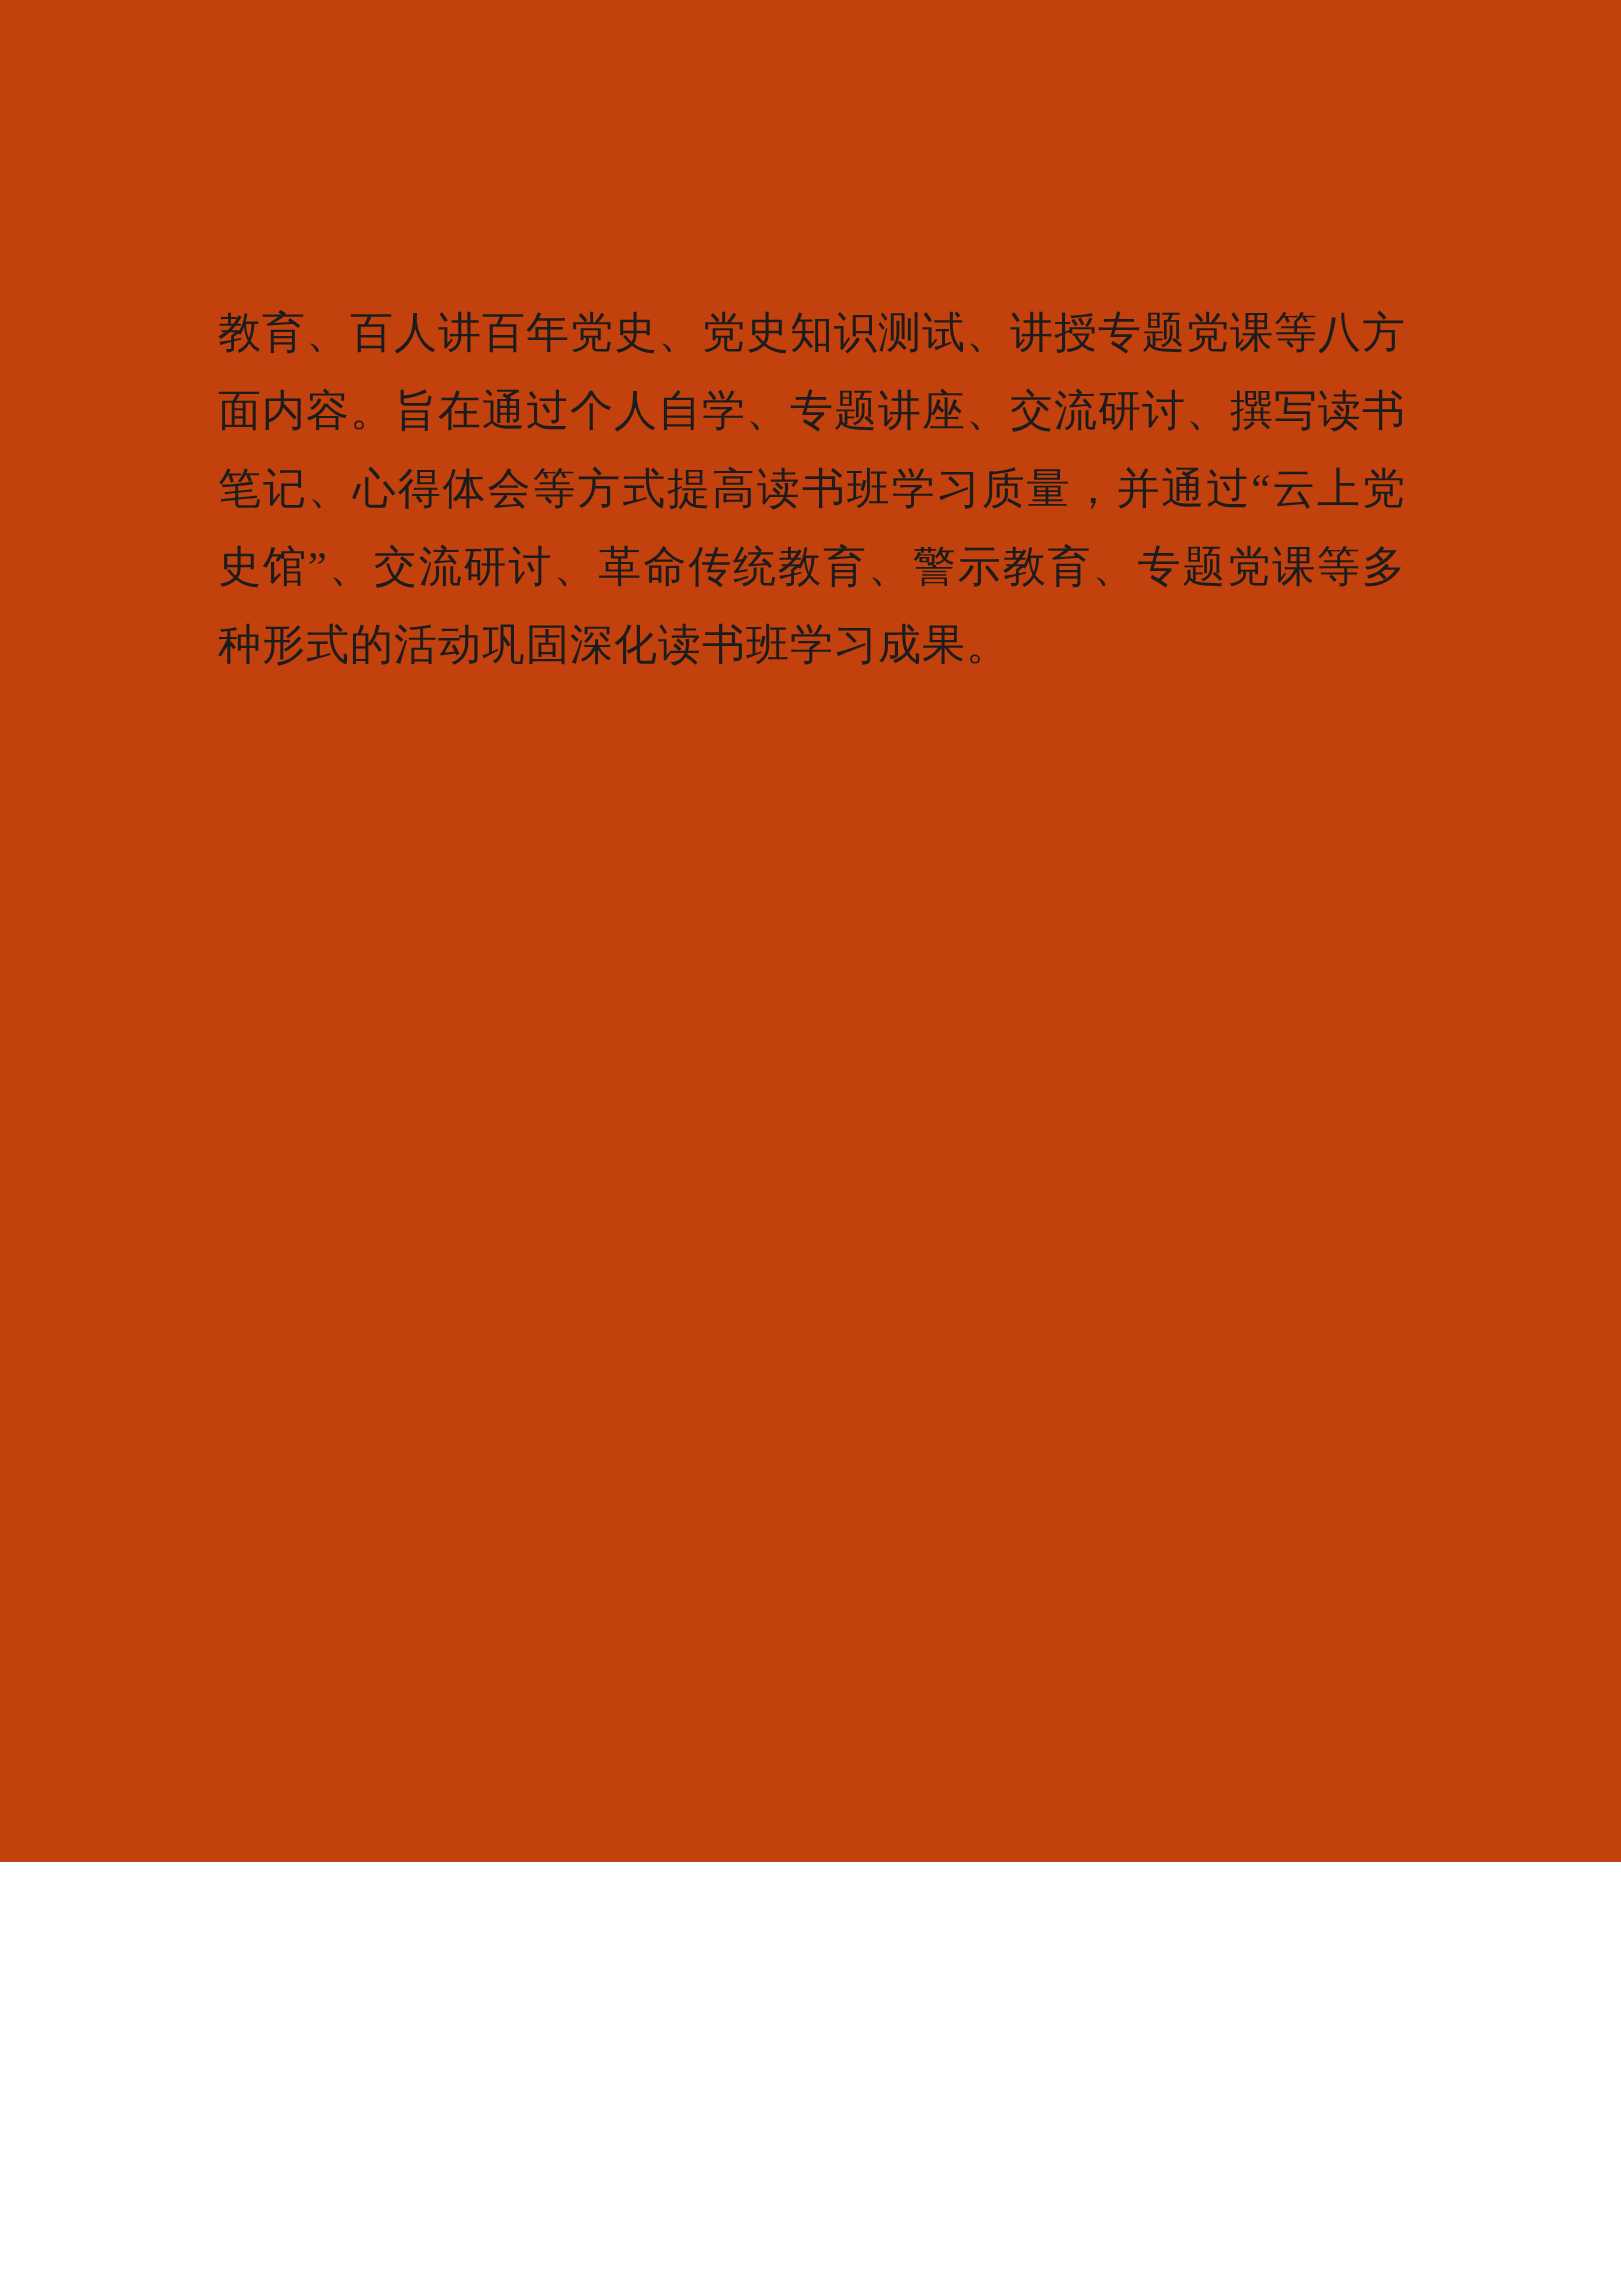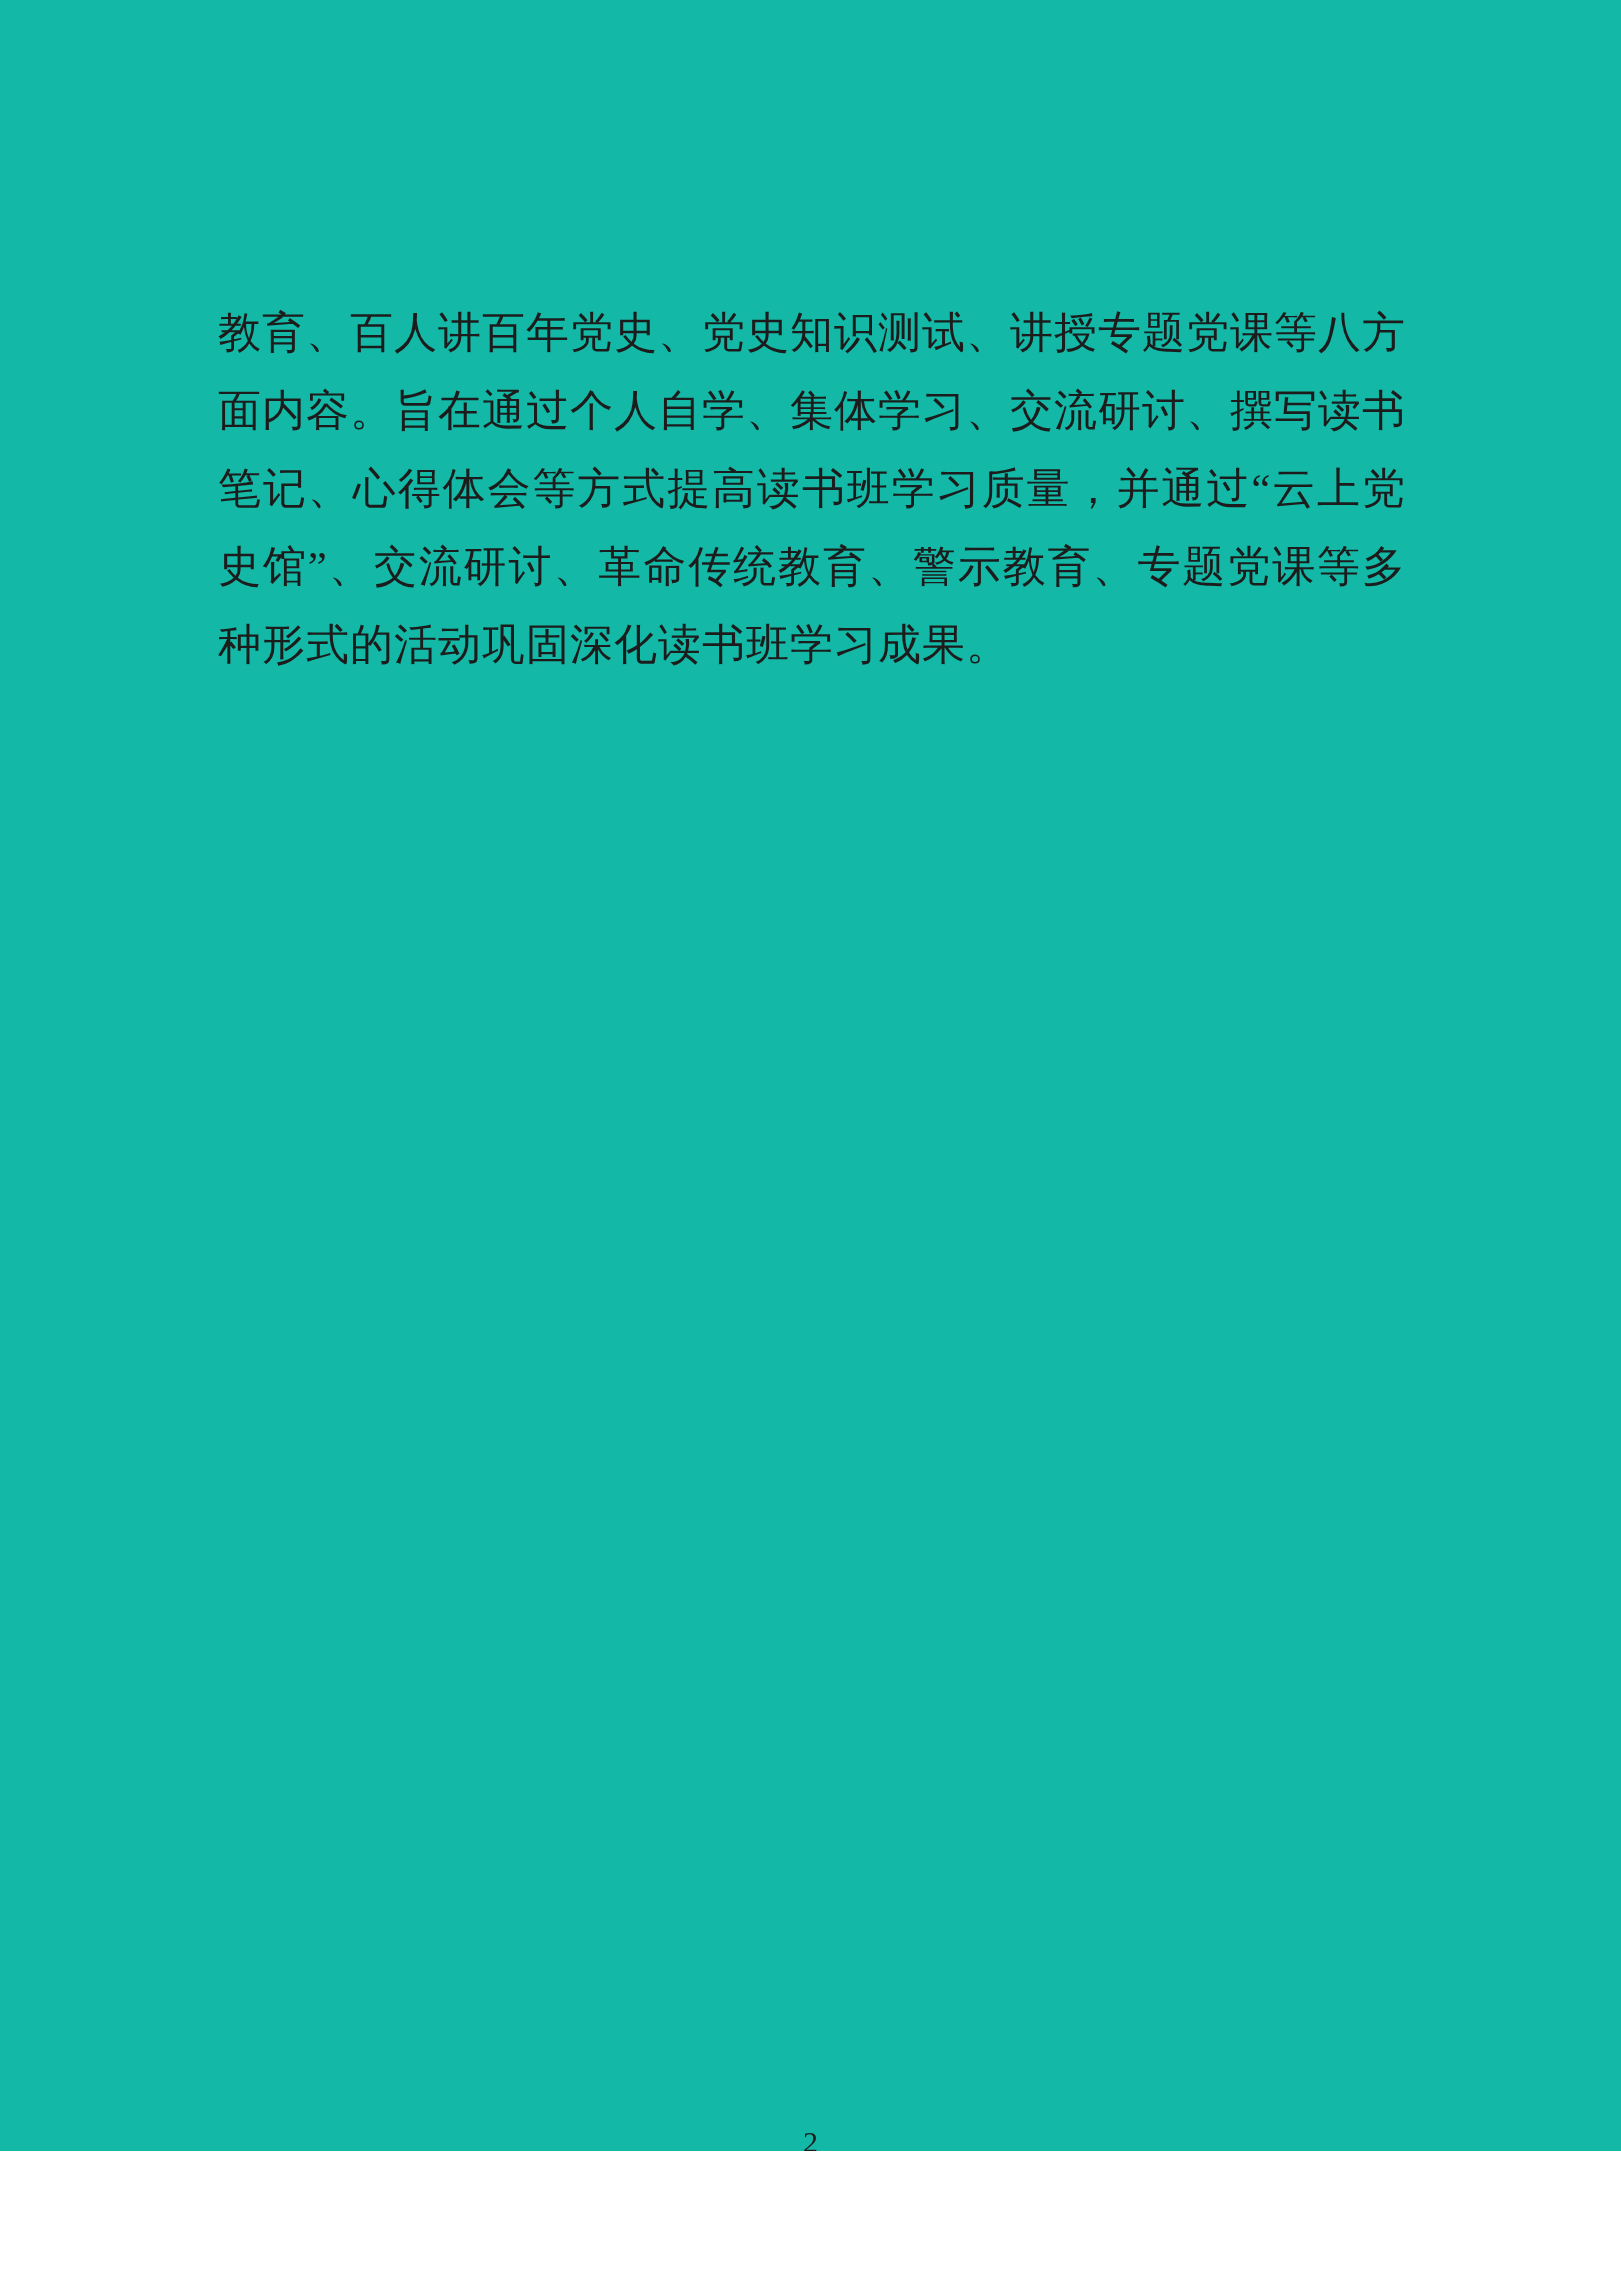--- a/index.html
+++ b/index.html
@@ -4,22 +4,22 @@
 <style>
   * { margin: 0; padding: 0; box-sizing: border-box; }
 
   html, body {
     background: #ffffff;
   }
 
   .page {
     position: relative;
     width: 1621px;
-    height: 2151px;
-    background: #14b8a6;
+    height: 1862px;
+    background: #c2410c;
     overflow: hidden;
     font-family: "Liberation Serif", "DejaVu Serif", serif;
     color: #1c1c1c;
   }
 
   .text-block {
     position: absolute;
     left: 218px;
     top: 294px;
     width: 1188px;
@@ -55,21 +55,21 @@
     font-family: "Liberation Serif", "DejaVu Serif", serif;
   }
 </style>
 </head>
 <body>
 
 <div class="page">
 
   <div class="text-block">
     <div class="text-line">教育、百人讲百年党史、党史知识测试、讲授专题党课等八方</div>
-    <div class="text-line">面内容。旨在通过个人自学、集体学习、交流研讨、撰写读书</div>
+    <div class="text-line">面内容。旨在通过个人自学、专题讲座、交流研讨、撰写读书</div>
     <div class="text-line">笔记、心得体会等方式提高读书班学习质量，并通过“云上党</div>
     <div class="text-line">史馆”、交流研讨、革命传统教育、警示教育、专题党课等多</div>
     <div class="text-line last-line">种形式的活动巩固深化读书班学习成果。</div>
   </div>
 
   <div class="page-number">2</div>
 
 </div>
 
 

